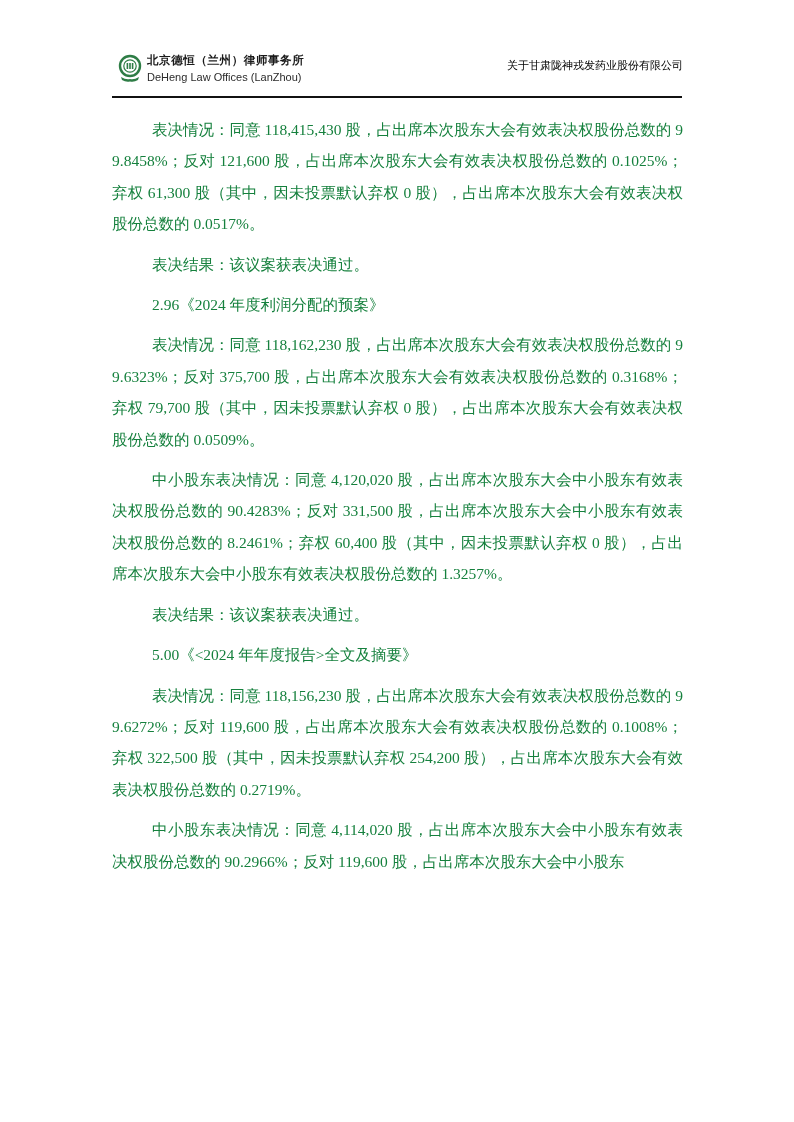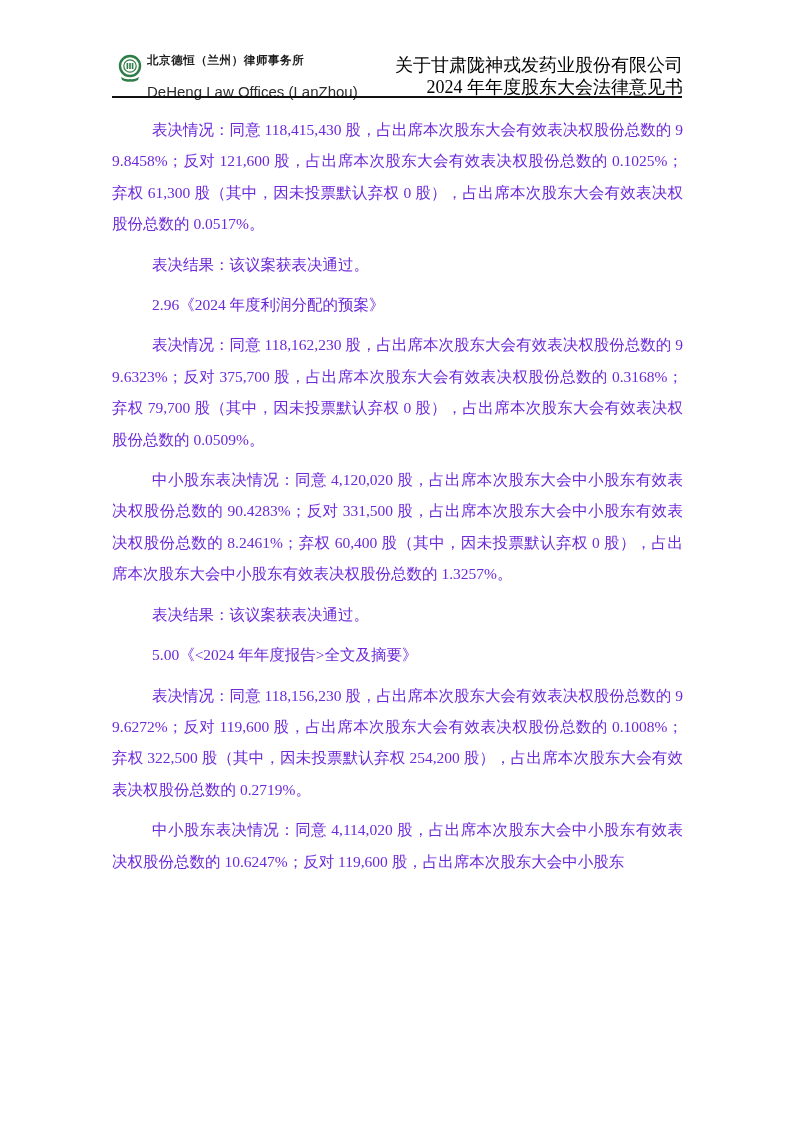--- a/index.html
+++ b/index.html
@@ -33,31 +33,31 @@
     font-family: "Liberation Sans", "DejaVu Sans", sans-serif;
   }
   .firm-cn {
     font-size: 11.5px;
     font-weight: bold;
     letter-spacing: 0.6px;
     color: #1a1a1a;
     white-space: nowrap;
   }
   .firm-en {
-    font-size: 15px;
-    margin-top: 15px;
+    font-size: 11px;
+    margin-top: 3px;
     color: #2b2b2b;
     white-space: nowrap;
   }
   .doc-title {
     position: absolute;
     right: 111px;
     top: 54px;
     text-align: right;
-    font-size: 18px;
+    font-size: 11px;
     line-height: 22px;
     color: #000;
     white-space: nowrap;
   }
   .header-rule {
     position: absolute;
     left: 112px;
     top: 96px;
     width: 570px;
     height: 2px;
@@ -71,21 +71,21 @@
     top: 114px;
     width: 571px;
   }
   .doc-body p {
     margin: 0 0 9px 0;
     font-size: 15.5px;
     line-height: 31.4px;
     text-align: justify;
     text-indent: 40px;
     word-break: break-all;
-    color: #6d28d9;
+    color: #15803d;
   }
 
   
   .page-footer {
     position: absolute;
     left: 0;
     top: 1030px;
     width: 100%;
     text-align: center;
     font-size: 12.5px;
@@ -107,34 +107,33 @@
     <path d="M4 23 Q9 26 13 25 Q17 26 22 23 L21 26 Q17 28.5 13 27.5 Q9 28.5 5 26 Z" fill="#2e7d46"></path>
   </svg>
 
   <div class="firm-names">
     <div class="firm-cn">北京德恒（兰州）律师事务所</div>
     <div class="firm-en">DeHeng Law Offices (LanZhou)</div>
   </div>
 
   <div class="doc-title">
     <div>关于甘肃陇神戎发药业股份有限公司</div>
-    <div>2024 年年度股东大会法律意见书</div>
   </div>
 
   <div class="header-rule"></div>
 
   <main class="doc-body" id="doc-body">
       <p>表决情况：同意 118,415,430 股，占出席本次股东大会有效表决权股份总数的 99.8458%；反对 121,600 股，占出席本次股东大会有效表决权股份总数的 0.1025%；弃权 61,300 股（其中，因未投票默认弃权 0 股），占出席本次股东大会有效表决权股份总数的 0.0517%。</p>
       <p>表决结果：该议案获表决通过。</p>
       <p>2.96《2024 年度利润分配的预案》</p>
       <p>表决情况：同意 118,162,230 股，占出席本次股东大会有效表决权股份总数的 99.6323%；反对 375,700 股，占出席本次股东大会有效表决权股份总数的 0.3168%；弃权 79,700 股（其中，因未投票默认弃权 0 股），占出席本次股东大会有效表决权股份总数的 0.0509%。</p>
       <p>中小股东表决情况：同意 4,120,020 股，占出席本次股东大会中小股东有效表决权股份总数的 90.4283%；反对 331,500 股，占出席本次股东大会中小股东有效表决权股份总数的 8.2461%；弃权 60,400 股（其中，因未投票默认弃权 0 股），占出席本次股东大会中小股东有效表决权股份总数的 1.3257%。</p>
       <p>表决结果：该议案获表决通过。</p>
       <p>5.00《&lt;2024 年年度报告&gt;全文及摘要》</p>
       <p>表决情况：同意 118,156,230 股，占出席本次股东大会有效表决权股份总数的 99.6272%；反对 119,600 股，占出席本次股东大会有效表决权股份总数的 0.1008%；弃权 322,500 股（其中，因未投票默认弃权 254,200 股），占出席本次股东大会有效表决权股份总数的 0.2719%。</p>
-      <p>中小股东表决情况：同意 4,114,020 股，占出席本次股东大会中小股东有效表决权股份总数的 10.6247%；反对 119,600 股，占出席本次股东大会中小股东</p>
+      <p>中小股东表决情况：同意 4,114,020 股，占出席本次股东大会中小股东有效表决权股份总数的 90.2966%；反对 119,600 股，占出席本次股东大会中小股东</p>
     </main>
 
   <div class="page-footer">
     <span>- 5 -</span>
   </div>
 
 </div>
 
 </body></html>

